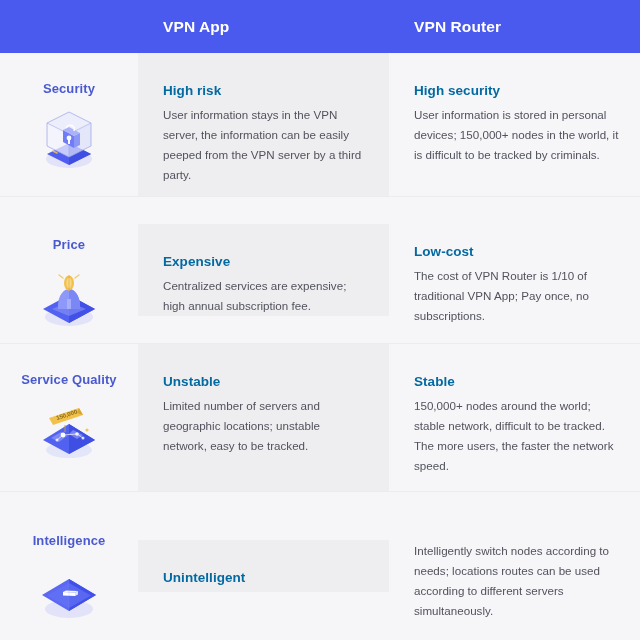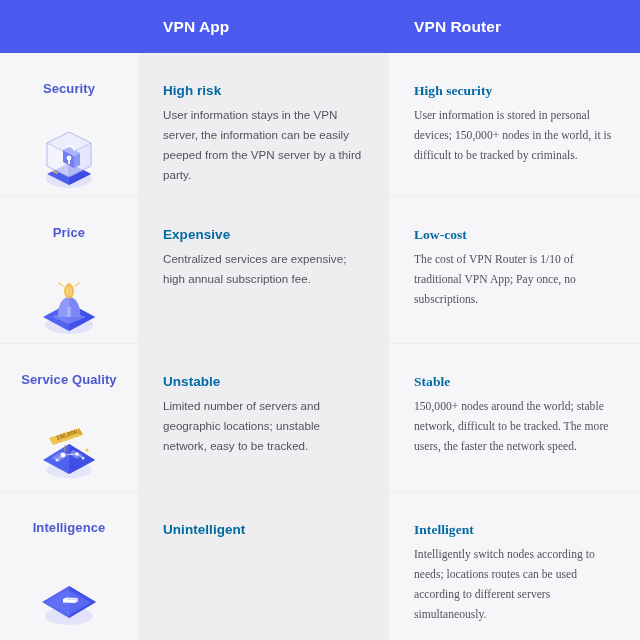--- a/index.html
+++ b/index.html
@@ -53,47 +53,45 @@
     flex-direction: column;
   }
   .row {
     display: flex;
     box-sizing: border-box;
     border-bottom: 1px solid #ececf0;
     position: relative;
   }
   .row:last-child { border-bottom: none; }
   .row-security   { height: 144px; }
-  .row-price      { height: 147px; }
+  .row-price      { height: 147px; align-items: center; }
   .row-quality    { height: 148px; }
-  .row-intel      { height: 148px; }
+  .row-intel      { height: 148px; align-items: center; }
 
   .cell {
     box-sizing: border-box;
     position: relative;
-    gap: 20px;
   }
   .cell-category {
     width: 138px;
     background: #f6f6f9;
     display: flex;
     flex-direction: column;
     align-items: center;
     padding-top: 28px;
   }
   .cell-app {
     width: 251px;
     background: #eeeef1;
     padding: 30px 24px 0 25px;
   }
   .cell-router {
     width: 251px;
     background: #f6f6f9;
     padding: 30px 20px 0 25px;
-    font-family: Liberation Serif, serif;
   }
 
   .category-label {
     color: #4a5ace;
     font-size: 13px;
     font-weight: bold;
     text-align: center;
     letter-spacing: 0.1px;
     line-height: 1.2;
     margin-bottom: 6px;
@@ -240,19 +238,18 @@
           <path d="M30 37 L42 37.5 L42 41 L30 40.5 Z" fill="#ffffff"></path>
           <path d="M30 37 L33 35.4 L45 36 L42 37.5 Z" fill="#f2f3ff"></path>
           <path d="M42 37.5 L45 36 L45 39.4 L42 41 Z" fill="#dfe2fd"></path>
           <path d="M36 24 L36 56" stroke="#7c89f6" stroke-width="0.6" opacity="0.35"></path>
         </svg>
       </div>
       <div class="cell cell-app">
         <p class="cell-title">Unintelligent</p>
       </div>
       <div class="cell cell-router">
-        <p class="cell-title">Intelligent</p>
         <p class="cell-desc">Intelligently switch nodes according to needs; locations routes can be used according to different servers simultaneously.</p>
       </div>
     </div>
 
   </div>
 </div>
 
 </body></html>

